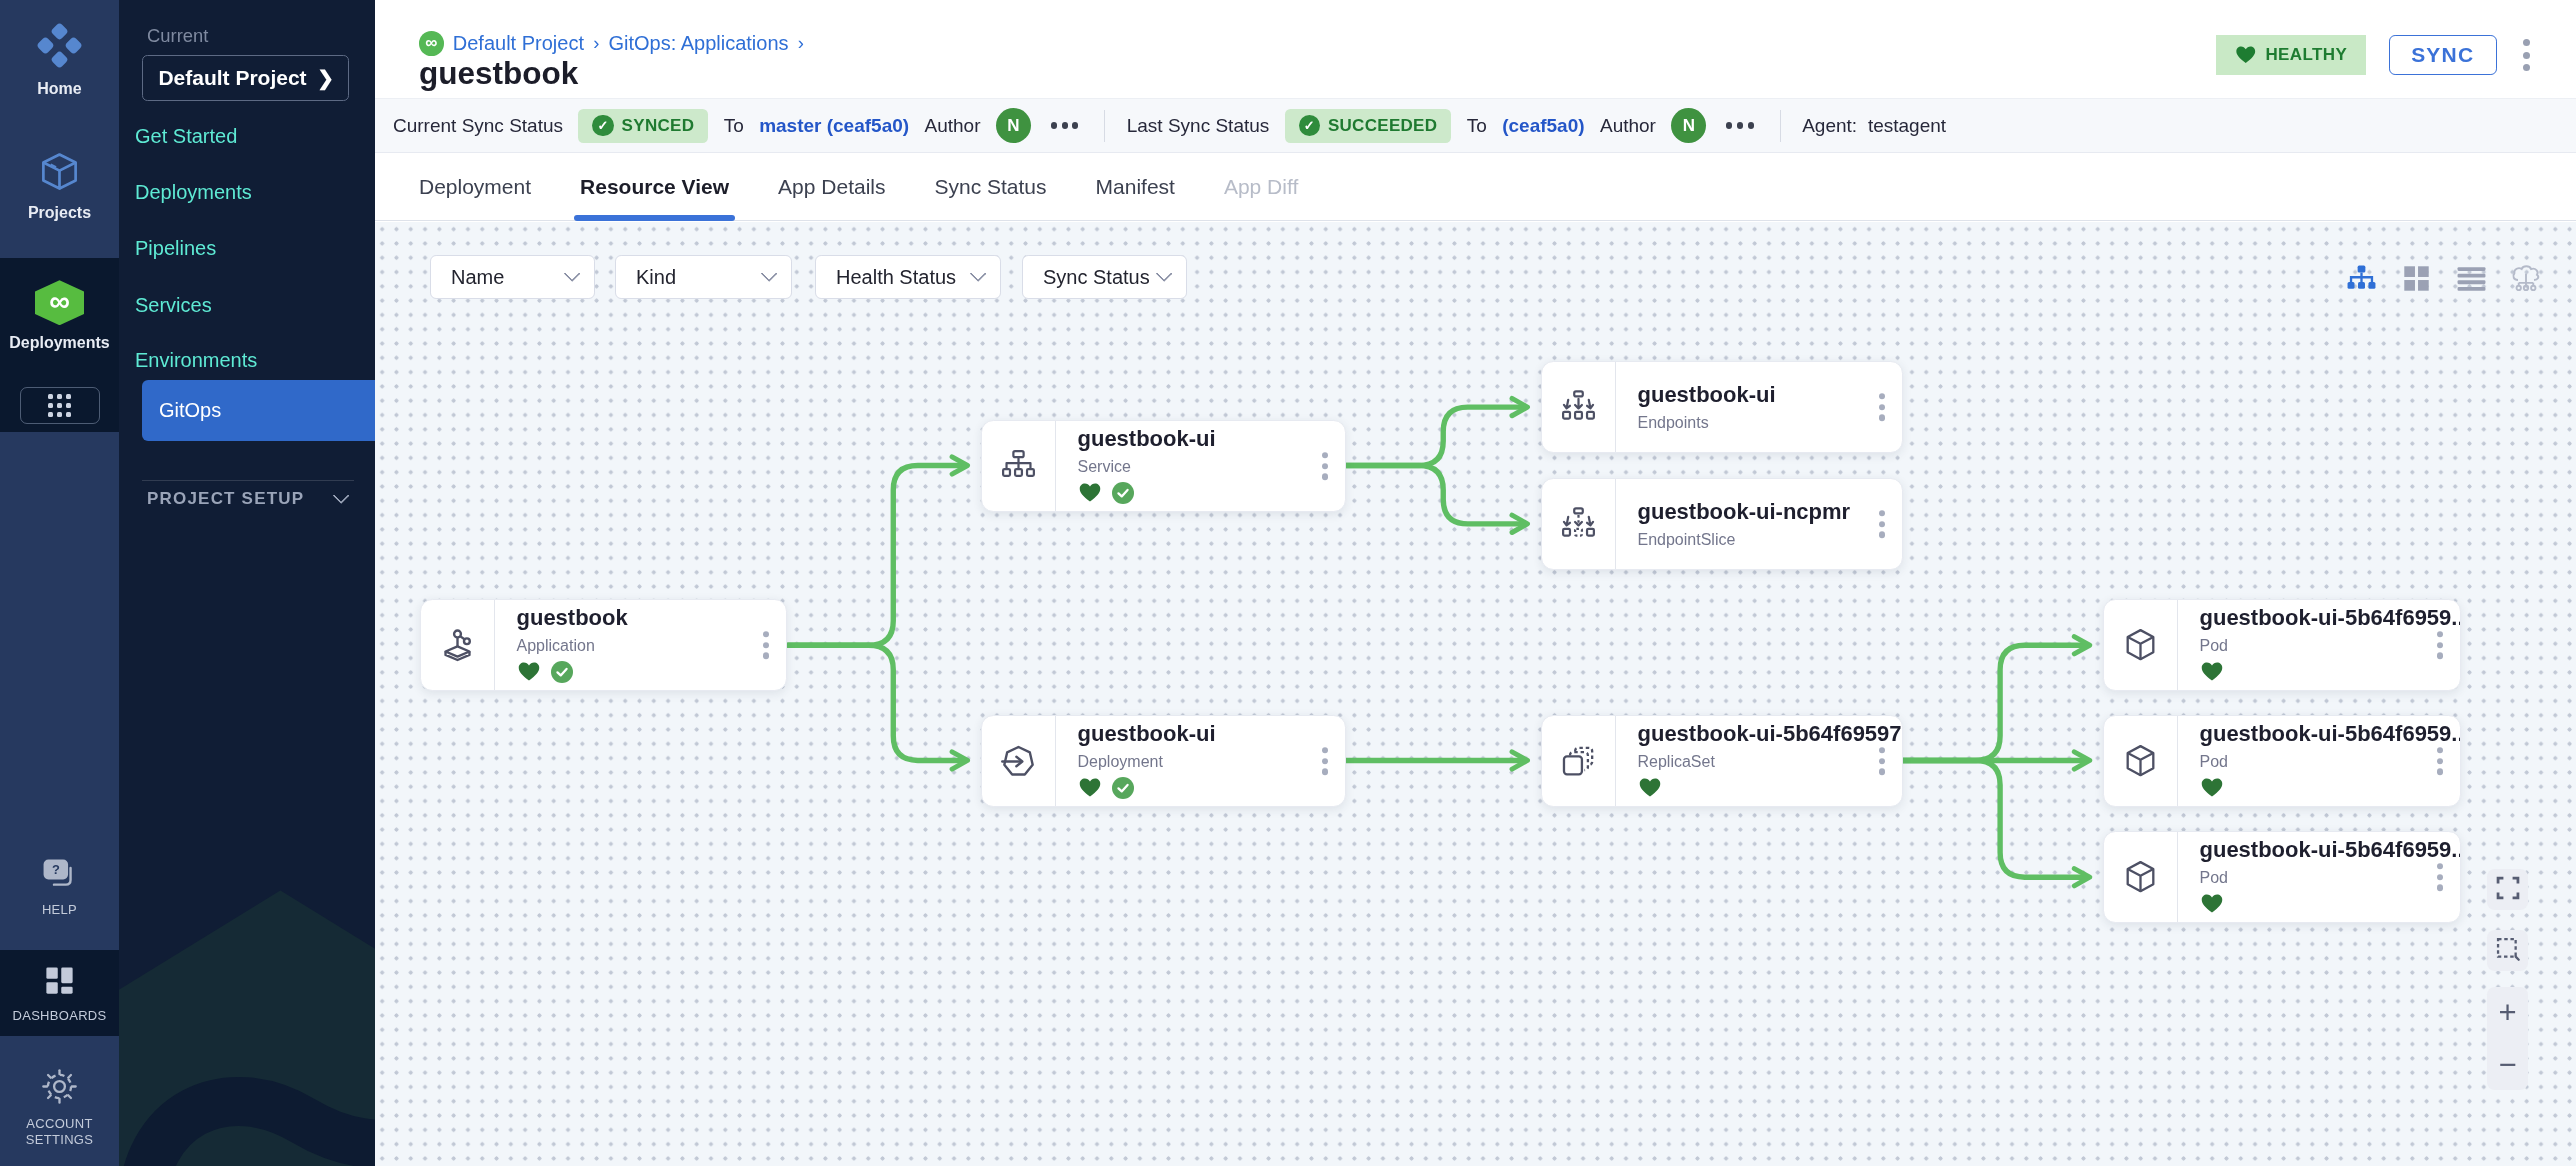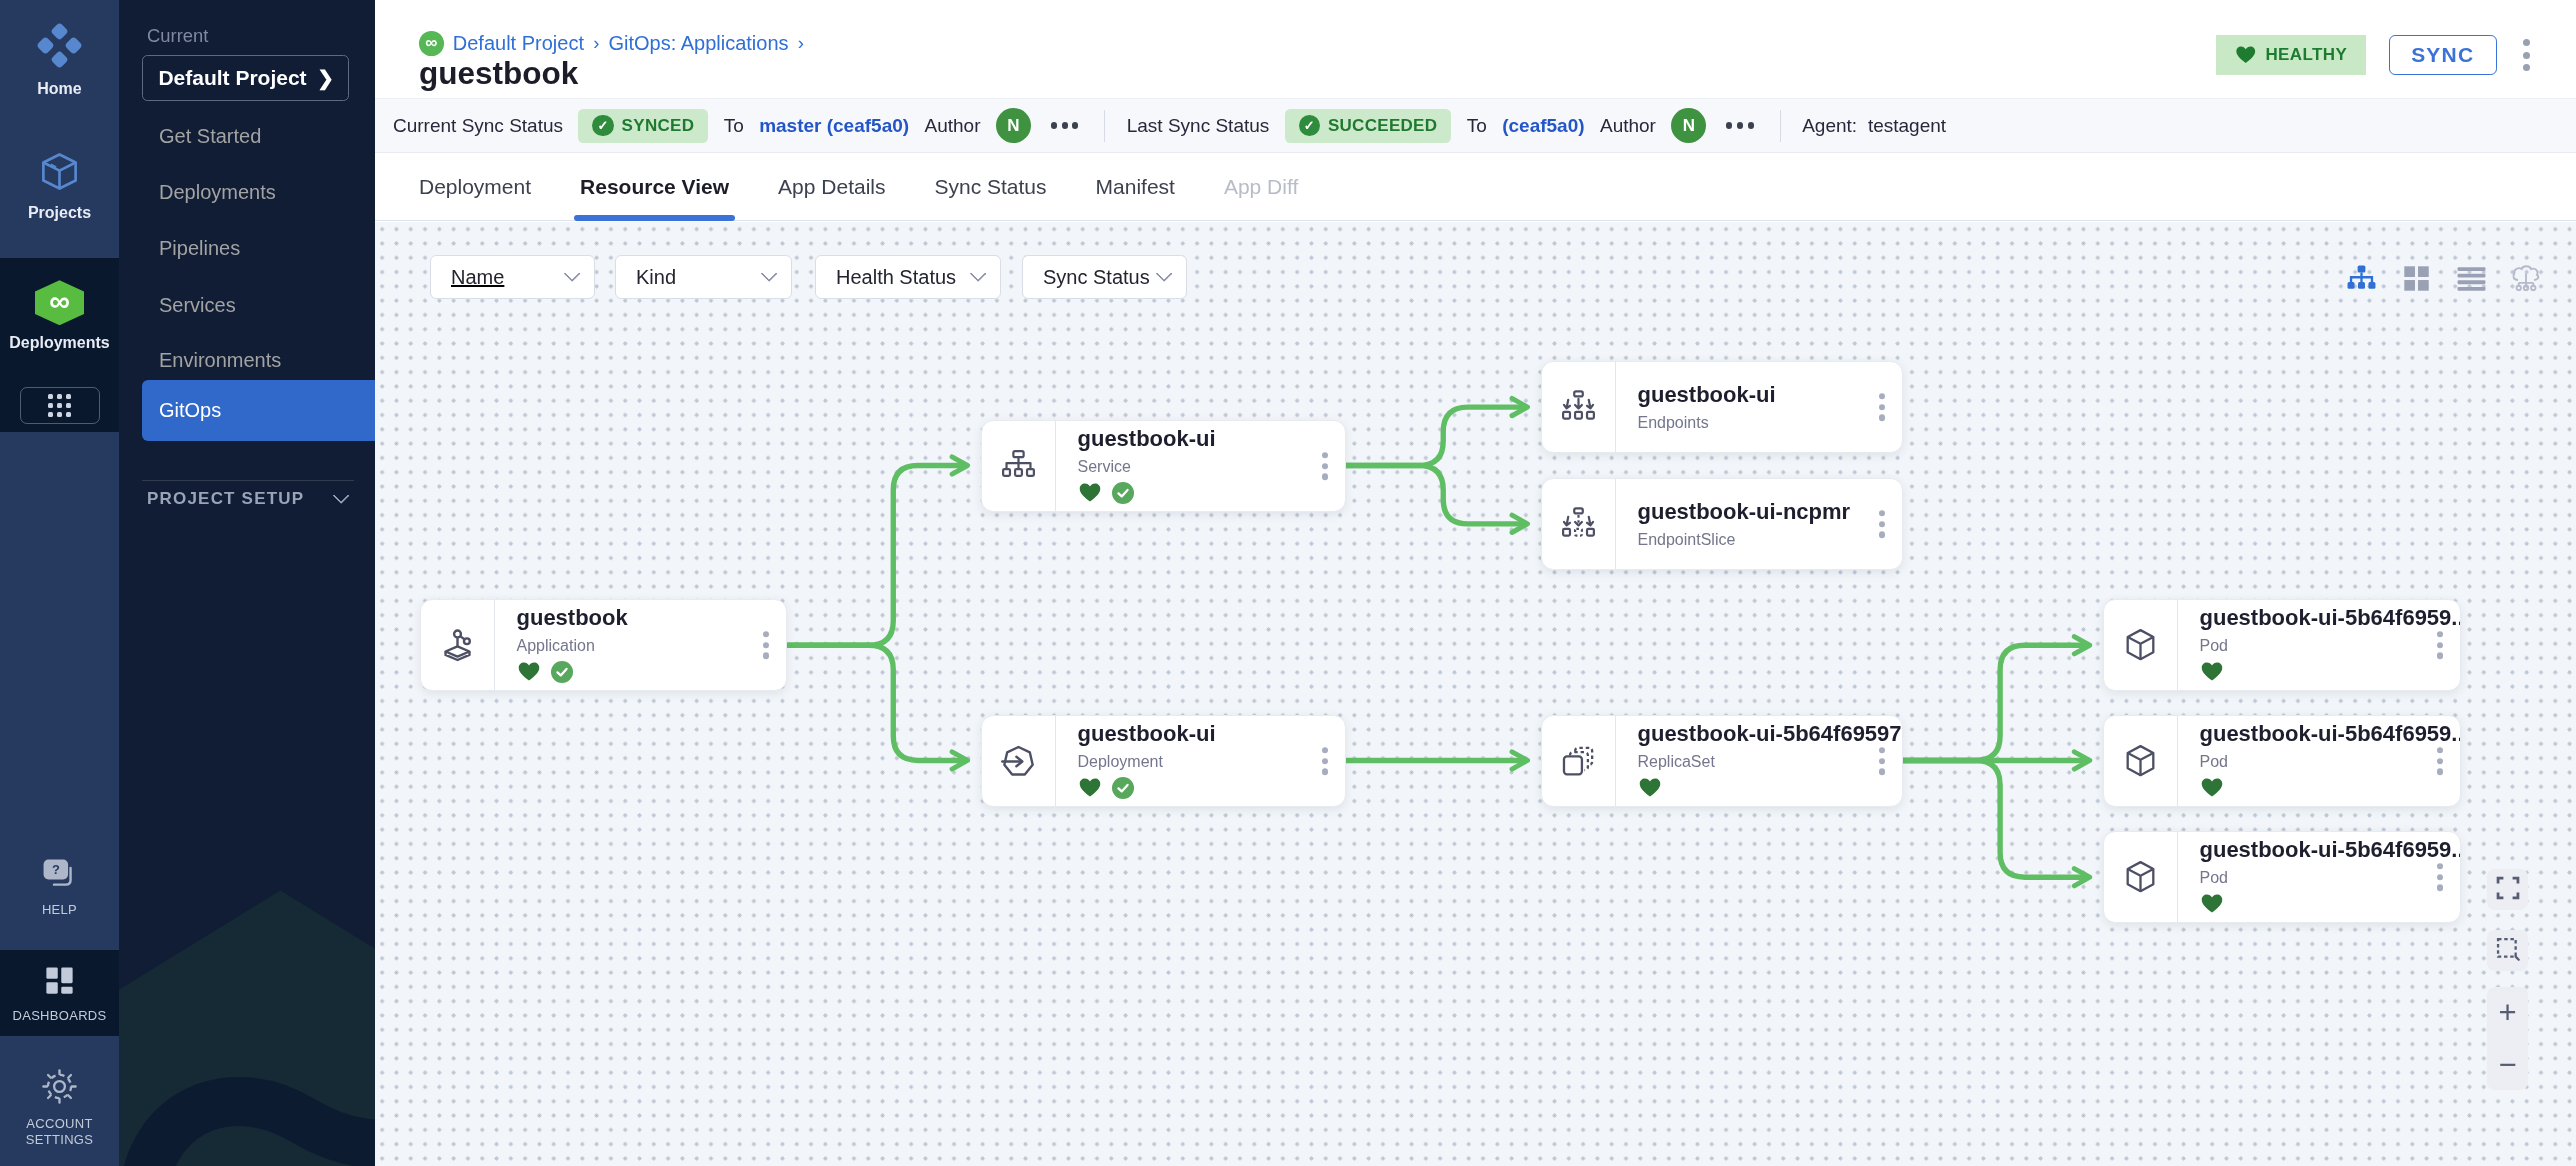--- a/index.html
+++ b/index.html
@@ -28,21 +28,21 @@
              z-index:20; overflow:hidden; }
   .projnav-watermark { position:absolute; left:-69px; bottom:-92px; opacity:.85; pointer-events:none; }
   .projnav-label { position:absolute; left:28px; top:24.6px; color:#7F8AA0; font-size:18.4px; }
   .proj-select { position:absolute; left:23px; top:55px; width:207px; height:46px;
                  border:1.2px solid #5D6A84; border-radius:5.4px; background:transparent;
                  display:flex; align-items:center; justify-content:space-between; padding:0 14px 0 15.4px;
                  cursor:pointer; }
   .proj-select .val { color:#FFFFFF; font-size:21px; font-weight:700; }
   .proj-select .chev { color:#FFFFFF; font-size:20px; font-weight:700; }
   .nav-item { position:absolute; left:0; width:240px; height:48px; line-height:48px;
-              padding-left:40px; color:#a3a3a3; font-size:20px; cursor:pointer; }
+              padding-left:16px; color:#5eead4; font-size:20px; cursor:pointer; }
   .nav-item.active { left:23px; width:242px; height:61px; line-height:61px; padding-left:17px;
                      background:#3069C9; color:#fff; border-radius:6.1px 0 0 6.1px; }
   .nav-divider { position:absolute; left:23px; right:21.5px; top:480px; height:0.8px; background:rgba(255,255,255,.14); }
   .proj-setup { position:absolute; left:28px; top:489px; width:200px; display:flex; align-items:center;
                 justify-content:space-between; color:#9AA4B8; font-size:17px; letter-spacing:1.2px;
                 cursor:pointer; font-weight:600;}
 
   
   .main { position:absolute; left:375px; top:0; width:2201px; height:1167px; background:#fff; }
   .breadcrumb { position:absolute; left:44px; top:31px; display:flex; align-items:center; gap:9.2px;
@@ -323,21 +323,21 @@
           <path d="M537,551 L642,551 Q674,551 674,519 L674,349 Q674,317 706,317 L768,317" fill="none" stroke="#5FBE63" stroke-width="7" stroke-linecap="round" marker-end="url(#arr)"></path>
           <path d="M537,551 L642,551 Q674,551 674,583 L674,669 Q674,701 706,701 L768,701" fill="none" stroke="#5FBE63" stroke-width="7" stroke-linecap="round" marker-end="url(#arr)"></path>
           <path d="M1263,317 L1358,317 Q1390,317 1390,285 L1390,273 Q1390,241 1422,241 L1497,241" fill="none" stroke="#5FBE63" stroke-width="7" stroke-linecap="round" marker-end="url(#arr)"></path>
           <path d="M1263,317 L1358,317 Q1390,317 1390,349 L1390,361 Q1390,393 1422,393 L1497,393" fill="none" stroke="#5FBE63" stroke-width="7" stroke-linecap="round" marker-end="url(#arr)"></path>
           <path d="M1263,701 L1497,701" fill="none" stroke="#5FBE63" stroke-width="7" stroke-linecap="round" marker-end="url(#arr)"></path>
           <path d="M1988,701 L2083,701 Q2115,701 2115,669 L2115,583 Q2115,551 2147,551 L2229,551" fill="none" stroke="#5FBE63" stroke-width="7" stroke-linecap="round" marker-end="url(#arr)"></path>
           <path d="M1988,701 L2229,701" fill="none" stroke="#5FBE63" stroke-width="7" stroke-linecap="round" marker-end="url(#arr)"></path>
           <path d="M1988,701 L2083,701 Q2115,701 2115,733 L2115,821 Q2115,853 2147,853 L2229,853" fill="none" stroke="#5FBE63" stroke-width="7" stroke-linecap="round" marker-end="url(#arr)"></path>
         </svg>
       <div id="filters" class="filterbar">
-          <div class="filter-box" style="left:55px;width:165px;text-decoration:underline;">
+          <div class="filter-box" style="left:55px;width:165px;">
       <span class="flabel">Name</span>
       <span class="chevdn"></span>
           </div>
           <div class="filter-box" style="left:240px;width:177px;">
       <span class="flabel">Kind</span>
       <span class="chevdn"></span>
           </div>
           <div class="filter-box" style="left:440px;width:186px;">
       <span class="flabel">Health Status</span>
       <span class="chevdn"></span>

